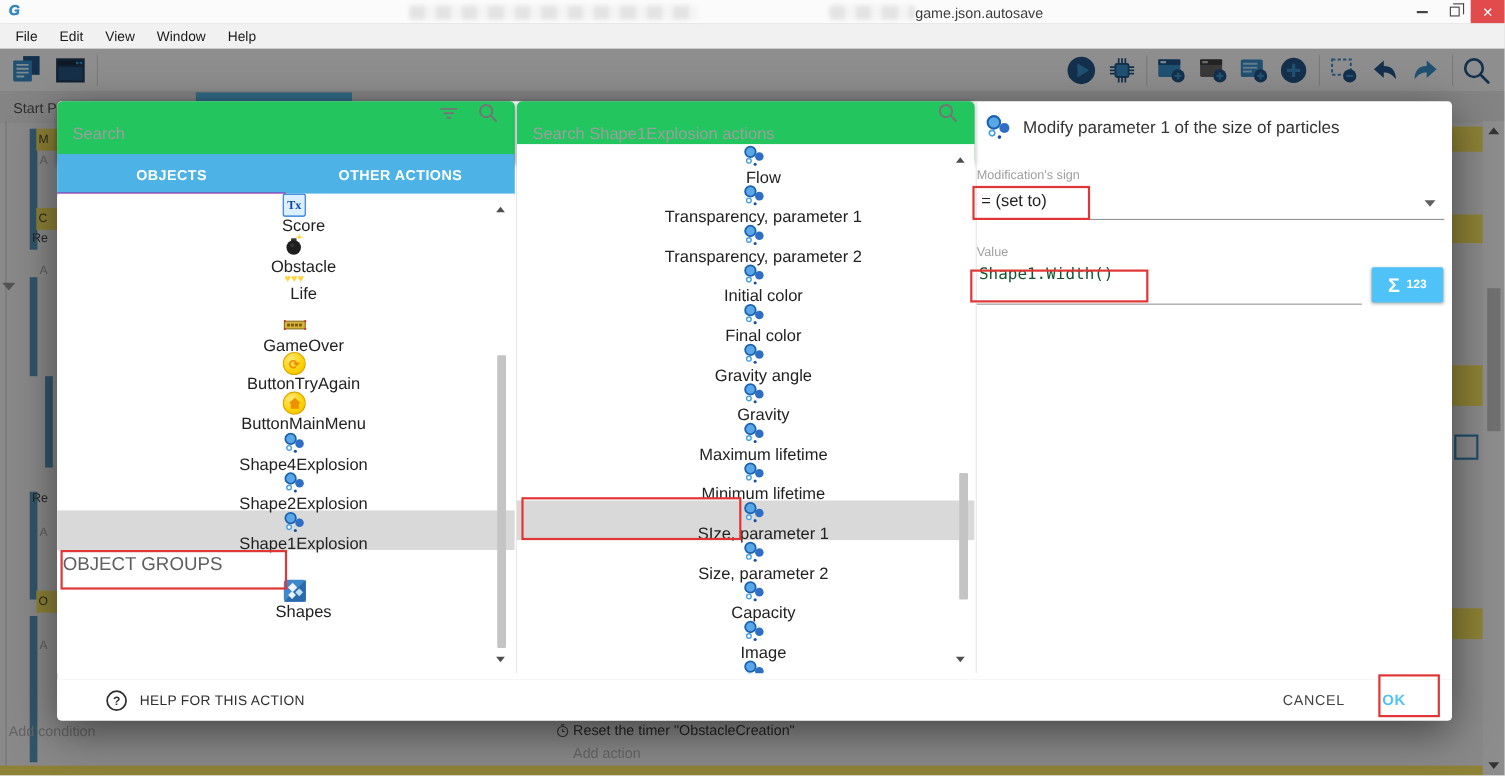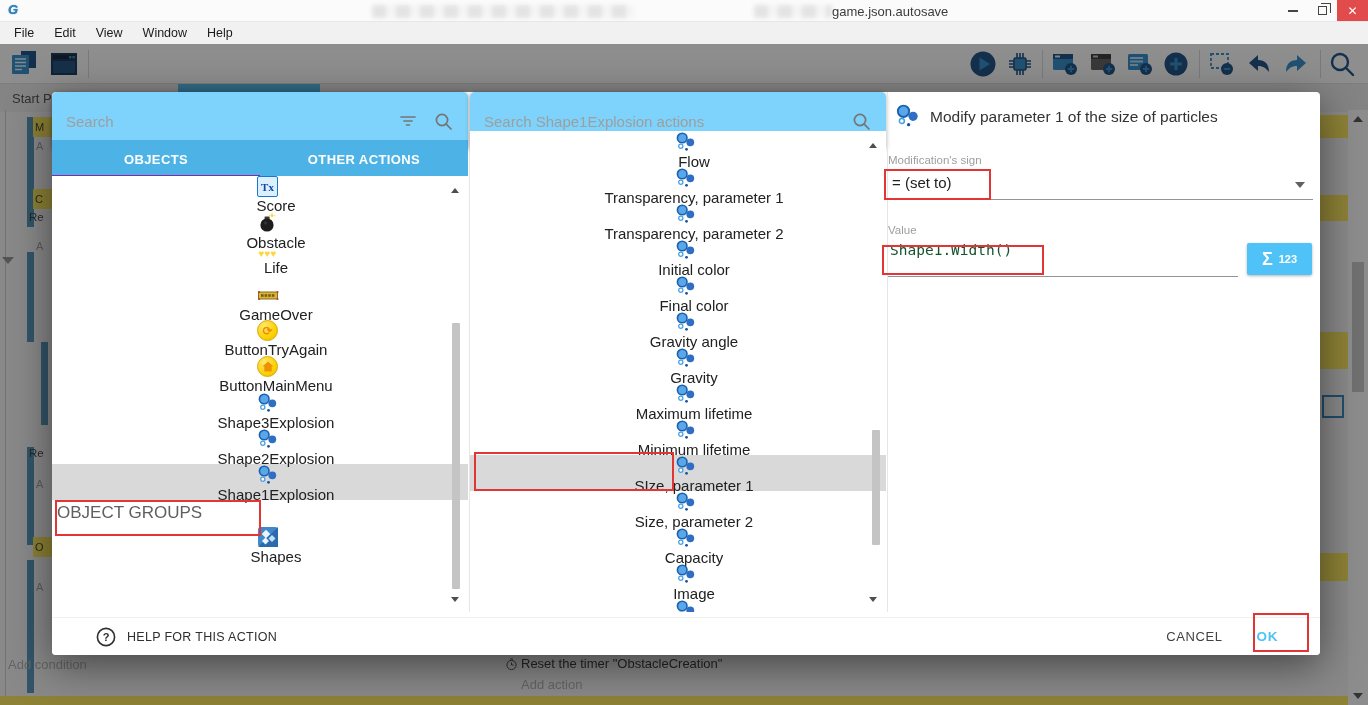--- a/index.html
+++ b/index.html
@@ -53,21 +53,21 @@
   #strip-add-condition { position:absolute; left:8px; top:613px; font-size:13px; color:#a8a8a8; }
   #strip-reset { position:absolute; left:521px; top:612px; font-size:13px; color:#333; }
   #strip-timer-icon { position:absolute; left:505px; top:614px; }
   #strip-add-action { position:absolute; left:521px; top:633px; font-size:13px; color:#a8a8a8; }
   #strip-olive { position:absolute; left:0; top:652px; width:1348px; height:9px; background:#f3df55; }
 
   #scrim { position:absolute; left:0; top:44px; width:1368px; height:661px; background:rgba(18,18,18,0.45); z-index:2; }
 
   
   #dialog { position:absolute; left:52px; top:92px; width:1268px; height:563px; background:#fff; border-radius:4px; box-shadow:0 10px 40px rgba(0,0,0,.5); z-index:10; }
-  .search-card { position:absolute; top:0; width:416px; height:58px; background:#7dd3fc; border-radius:5px; box-shadow:0 1px 5px rgba(0,0,0,.32); display:flex; align-items:center; }
+  .search-card { position:absolute; top:0; width:416px; height:58px; background:#22c55e; border-radius:5px; box-shadow:0 1px 5px rgba(0,0,0,.32); display:flex; }
   #search-left { left:0; } #search-mid { left:418px; }
   .search-card input { border:none; outline:none; background:transparent; font-size:15px; color:#212121; flex:1; margin-left:14px; font-family:"Liberation Sans",sans-serif; }
   .search-card input::placeholder { color:#9e9e9e; opacity:1; }
   .card-icon { margin-right:14px; flex:none; display:flex; }
 
   #tabs { position:absolute; left:0; top:48px; width:416px; height:38px; background:#4db3e6; display:flex; }
   .tab { flex:1; display:flex; align-items:center; justify-content:center; font-size:13px; font-weight:bold; color:#fff; letter-spacing:.4px; }
   #tab-underline { position:absolute; left:0; top:83px; width:208px; height:3px; background:#8e24aa; }
 
   #left-list { position:absolute; left:0; top:84px; width:416px; height:436px; overflow:hidden; background:#fff; }
@@ -349,21 +349,21 @@
       </div>
       <div class="row">
         <span class="ric">
             <svg width="22" height="22" viewBox="0 0 22 22">
               <circle cx="7.2" cy="7" r="4.8" fill="#59a7e8" stroke="#1a61ae" stroke-width="1.6"></circle>
               <circle cx="15.3" cy="11.3" r="3.9" fill="#2e6fc5"></circle>
               <circle cx="5.8" cy="15.2" r="2.1" fill="#fff" stroke="#47a0e4" stroke-width="1.3"></circle>
               <circle cx="11.5" cy="18.3" r="1.4" fill="#1a4fa0"></circle>
             </svg>
           </span>
-        <span class="rlabel">Shape3Explosion</span>
+        <span class="rlabel">Shape4Explosion</span>
       </div>
       <div class="row">
         <span class="ric">
             <svg width="22" height="22" viewBox="0 0 22 22">
               <circle cx="7.2" cy="7" r="4.8" fill="#59a7e8" stroke="#1a61ae" stroke-width="1.6"></circle>
               <circle cx="15.3" cy="11.3" r="3.9" fill="#2e6fc5"></circle>
               <circle cx="5.8" cy="15.2" r="2.1" fill="#fff" stroke="#47a0e4" stroke-width="1.3"></circle>
               <circle cx="11.5" cy="18.3" r="1.4" fill="#1a4fa0"></circle>
             </svg>
           </span>

